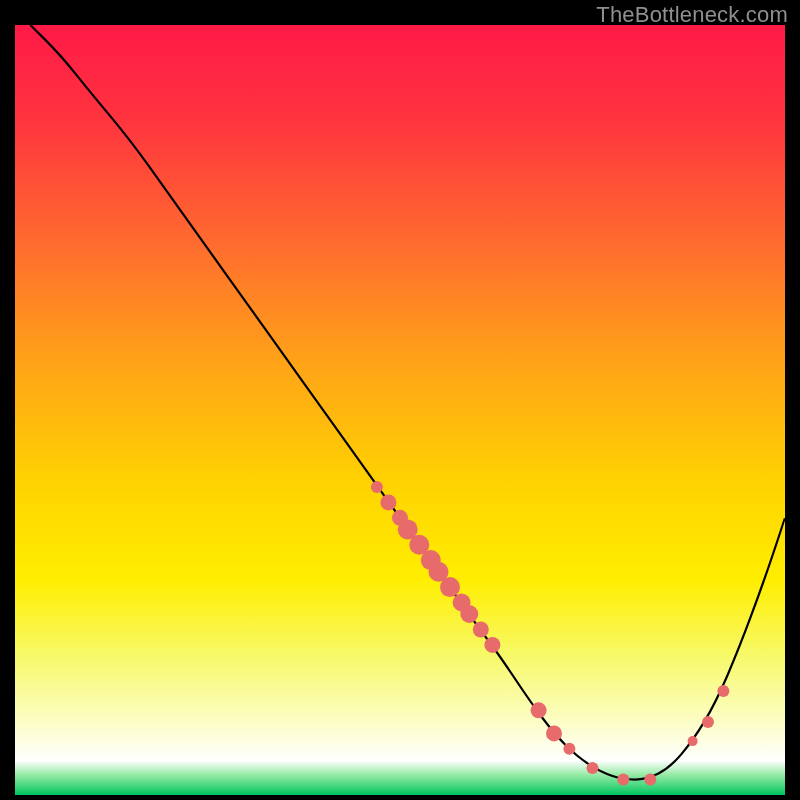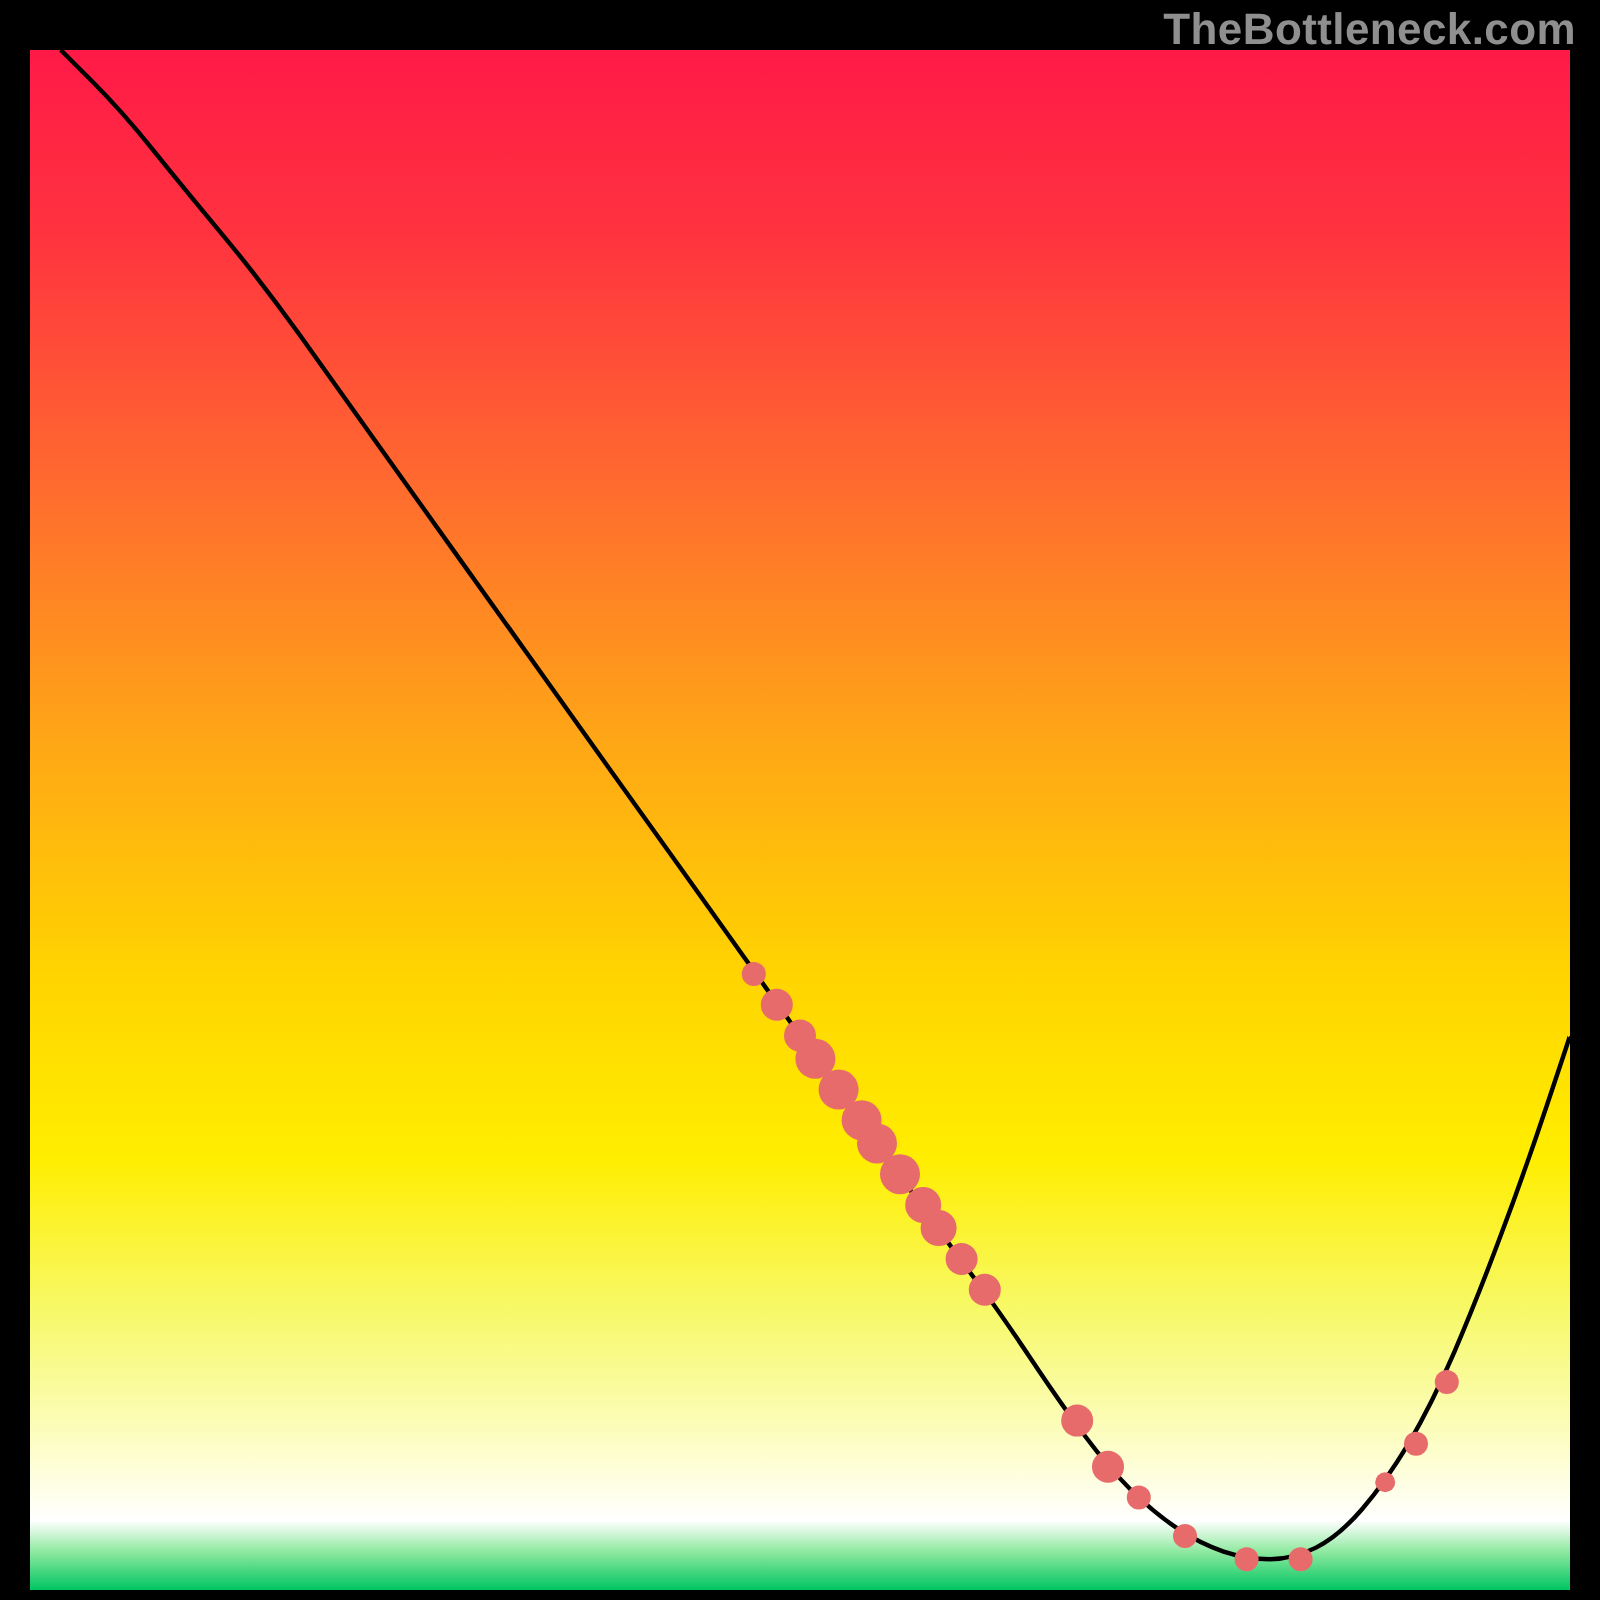--- a/index.html
+++ b/index.html
@@ -24,21 +24,21 @@
     top: 0;
     width: 770px;
     height: 770px;
   }
   .watermark {
     position: absolute;
     top: 2px;
     right: 12px;
     font-family: Arial, Helvetica, sans-serif;
     font-size: 22px;
-    font-weight: bold;
+    font-weight: normal;
     color: #8f8f8f;
     letter-spacing: 0.2px;
     text-align: center;
   }
   svg { display: block; }
 </style>
 </head>
 <body>
 
 <div class="watermark">TheBottleneck.com</div>

